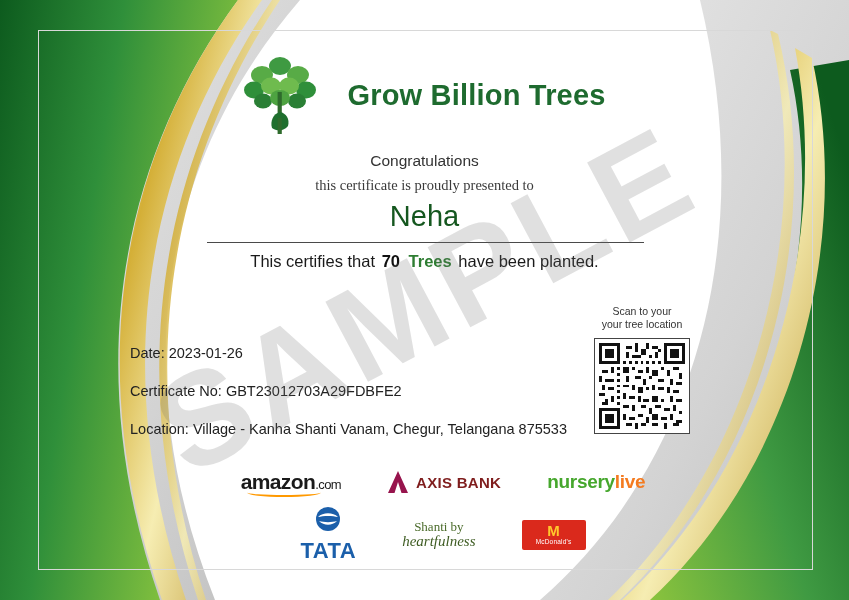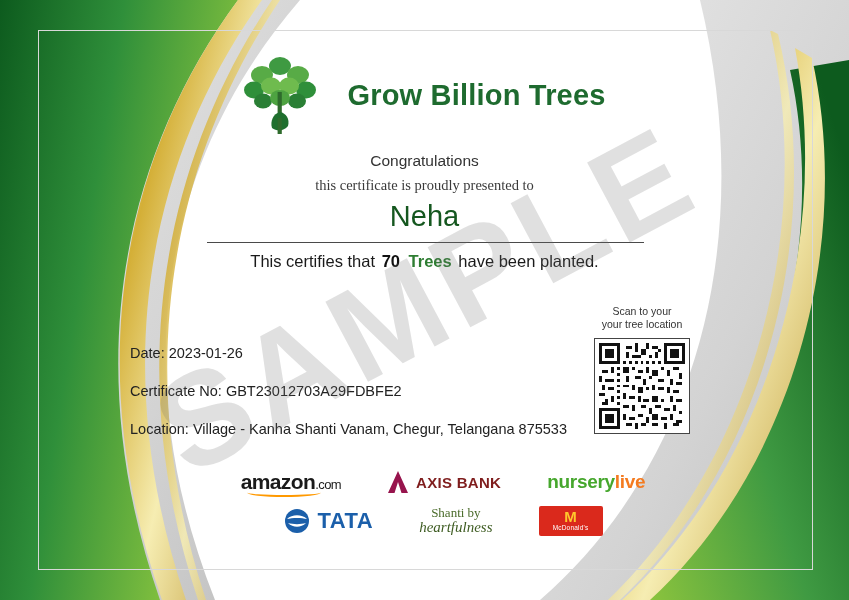--- a/index.html
+++ b/index.html
@@ -209,20 +209,21 @@
   }
   .sp-nursery .live { color: #f47b20; }
   .sp-tata {
     display: flex;
     align-items: center;
     gap: 6px;
     font-size: 22px;
     font-weight: bold;
     color: #1b5faa;
     letter-spacing: 0.5px;
+    flex-direction: column;
   }
   .sp-forests {
     text-align: center;
     line-height: 1.05;
     color: #4a6b2a;
   }
   .sp-forests .l1 {
     font-family: "Liberation Serif", serif;
     font-size: 13px;
   }

